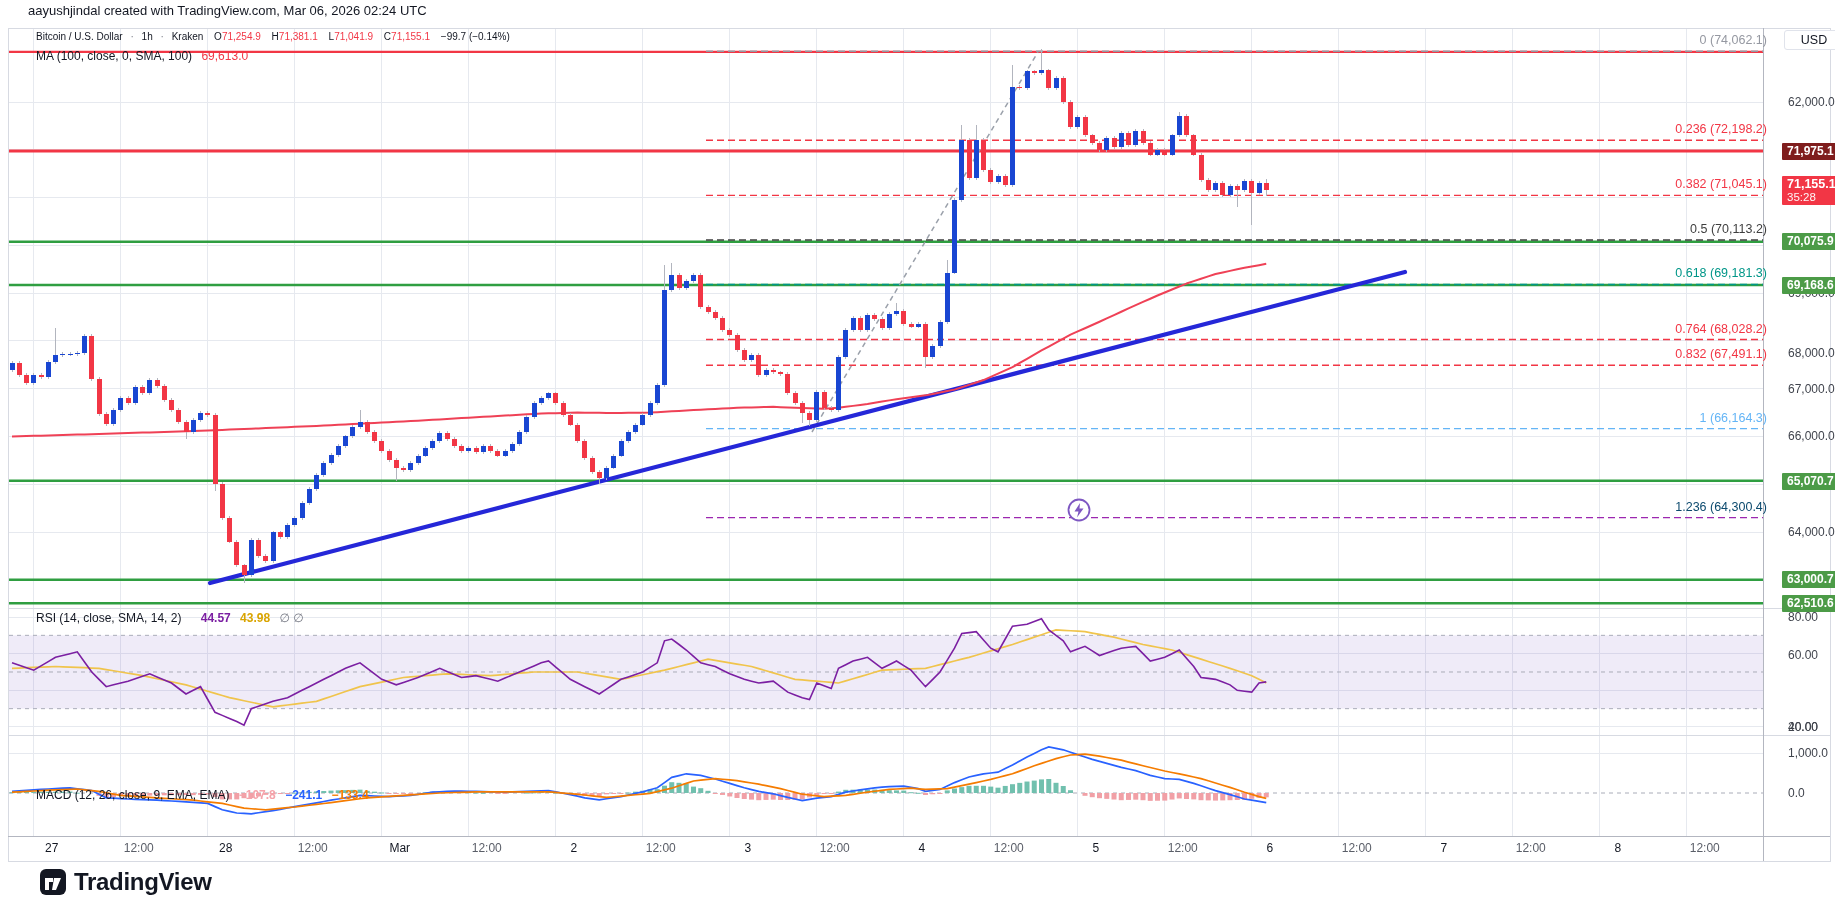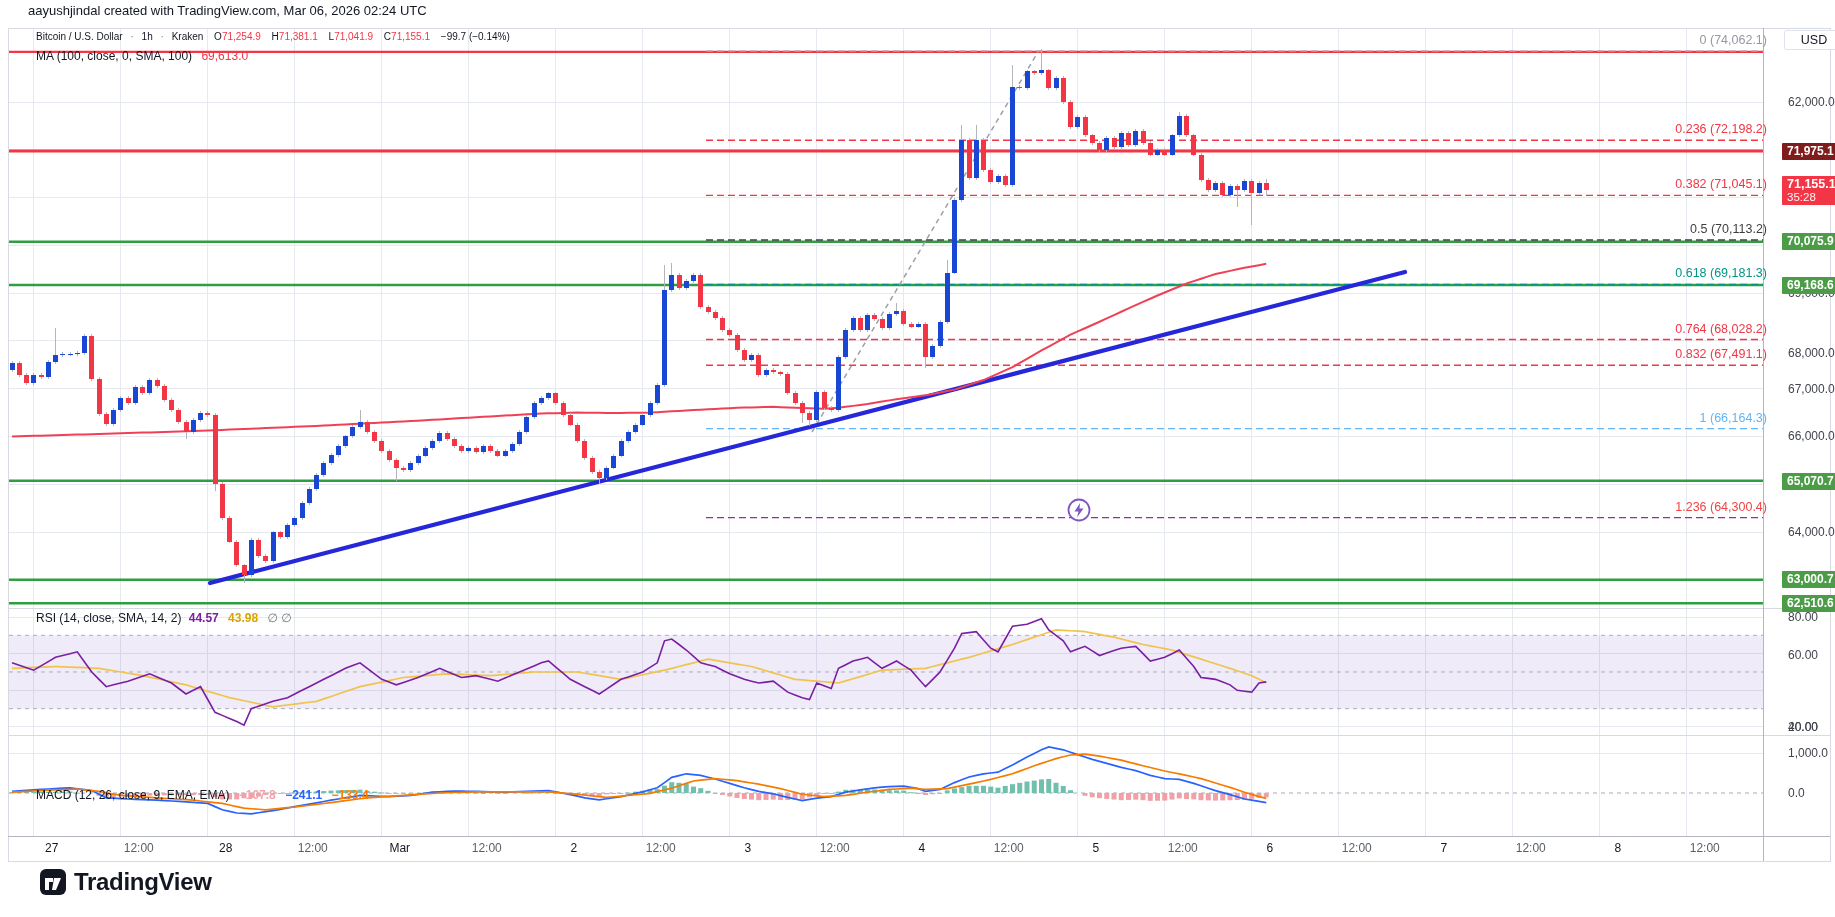--- a/index.html
+++ b/index.html
@@ -657,21 +657,21 @@
       <span class="pfx val-red">−99.7 (−0.14%)</span>
     </div>
 
     <div class="abs legend-sub" style="top:49px;">
       <span>MA (100, close, 0, SMA, 100)</span>
       <span class="val-red" style="margin-left:6px;">69,613.0</span>
     </div>
 
     <div class="abs legend-sub" style="top:611px;">
       <span>RSI (14, close, SMA, 14, 2)</span>
-      <span class="val-purple" style="margin-left:4px;">44.57</span>
+      <span class="val-purple" style="margin-left:16px;">44.57</span>
       <span class="val-yellow" style="margin-left:6px;">43.98</span>
       <span class="val-gray" style="margin-left:6px;">∅ ∅</span>
     </div>
 
     <div class="abs legend-sub" style="top:740px;margin-top:48px;">
       <span>MACD (12, 26, close, 9, EMA, EMA)</span>
       <span class="val-pink" style="margin-left:6px;">−107.8</span>
       <span class="val-blue" style="margin-left:6px;">−241.1</span>
       <span class="val-orange" style="margin-left:6px;">−133.4</span>
     </div>
@@ -702,21 +702,21 @@
           <div class="cd">35:28</div>
         </div>
         <div class="abs fib-label" style="top: 33.255px; color: rgb(149, 152, 161);">0 (74,062.1)</div>
         <div class="abs fib-label" style="top: 122.308px; color: rgb(242, 54, 69);">0.236 (72,198.2)</div>
         <div class="abs fib-label" style="top: 177.401px; color: rgb(242, 54, 69);">0.382 (71,045.1)</div>
         <div class="abs fib-label" style="top: 221.926px; color: rgb(63, 63, 63);">0.5 (70,113.2)</div>
         <div class="abs fib-label" style="top: 266.45px; color: rgb(0, 150, 136);">0.618 (69,181.3)</div>
         <div class="abs fib-label" style="top: 321.543px; color: rgb(242, 54, 69);">0.764 (68,028.2)</div>
         <div class="abs fib-label" style="top: 347.204px; color: rgb(242, 54, 69);">0.832 (67,491.1)</div>
         <div class="abs fib-label" style="top: 410.596px; color: rgb(100, 181, 246);">1 (66,164.3)</div>
-        <div class="abs fib-label" style="top: 499.649px; color: #ef4444;">1.236 (64,300.4)</div>
+        <div class="abs fib-label" style="top: 499.649px; color: #0c4a6e;">1.236 (64,300.4)</div>
         <div class="abs tick time-tick time-major" style="left: 33.75px;">27</div>
         <div class="abs tick time-tick time-minor" style="left: 120.75px;">12:00</div>
         <div class="abs tick time-tick time-major" style="left: 207.75px;">28</div>
         <div class="abs tick time-tick time-minor" style="left: 294.75px;">12:00</div>
         <div class="abs tick time-tick time-major" style="left: 381.75px;">Mar</div>
         <div class="abs tick time-tick time-minor" style="left: 468.75px;">12:00</div>
         <div class="abs tick time-tick time-major" style="left: 555.75px;">2</div>
         <div class="abs tick time-tick time-minor" style="left: 642.75px;">12:00</div>
         <div class="abs tick time-tick time-major" style="left: 729.75px;">3</div>
         <div class="abs tick time-tick time-minor" style="left: 816.75px;">12:00</div>

